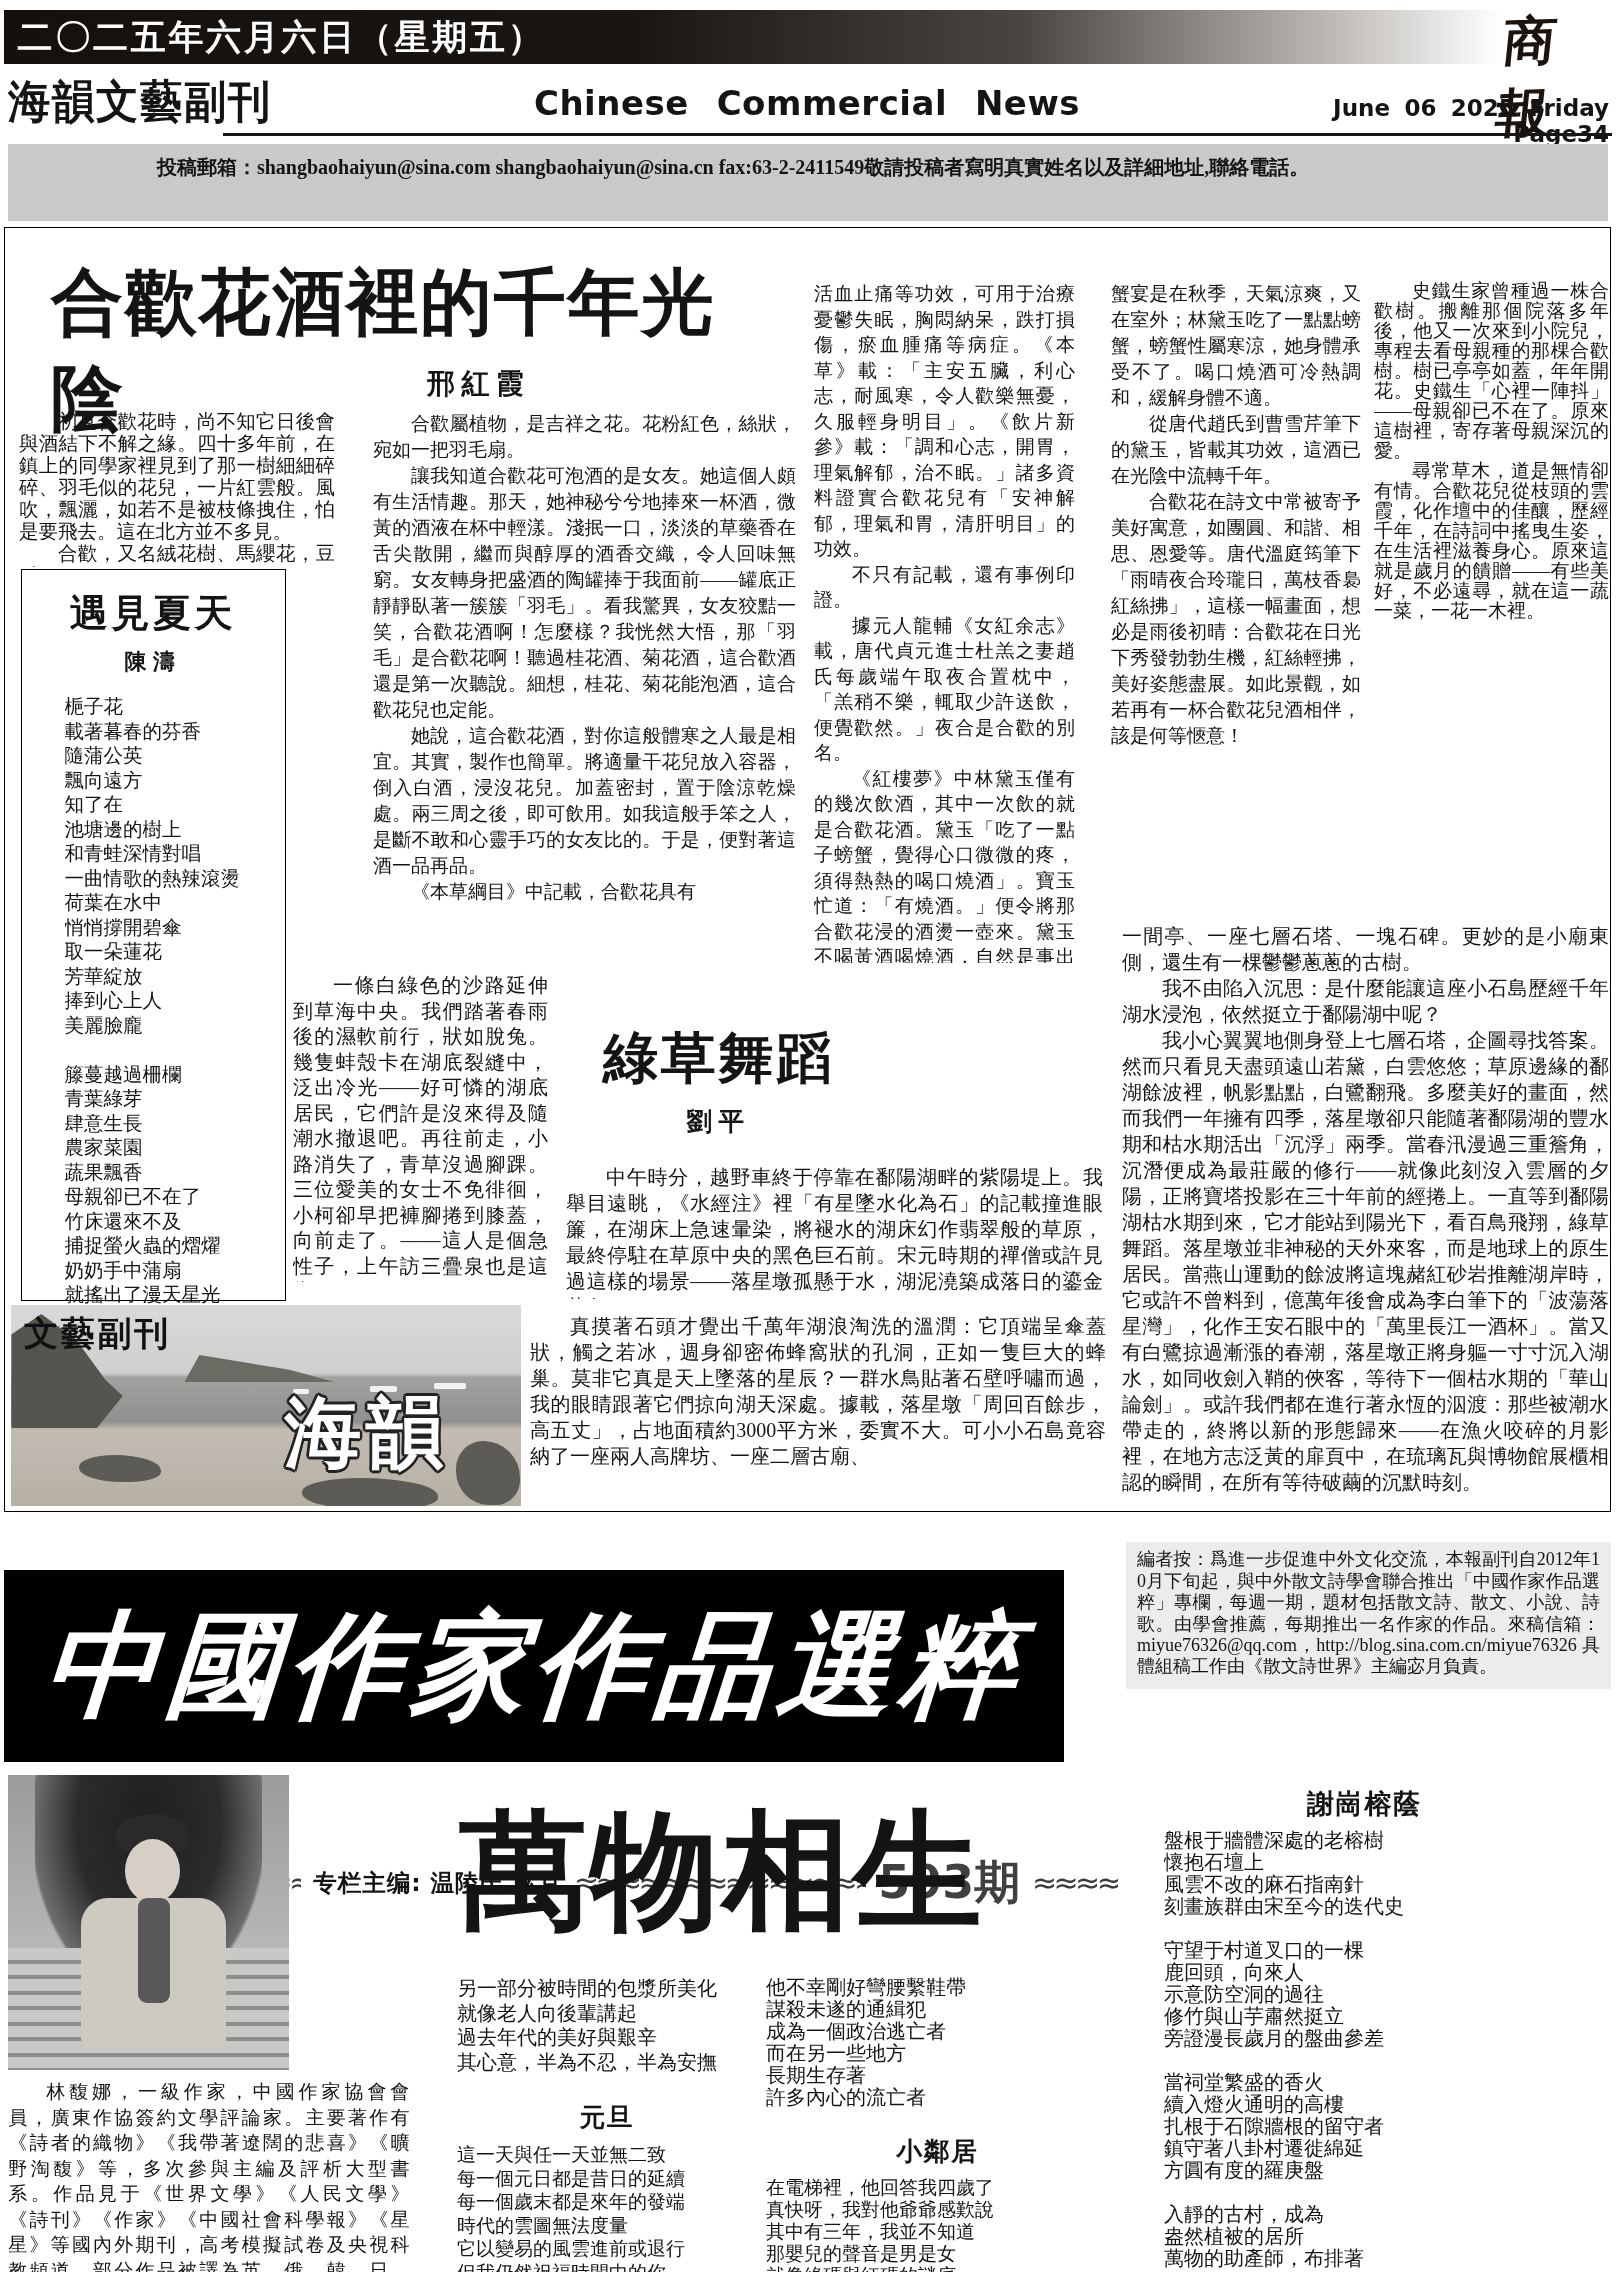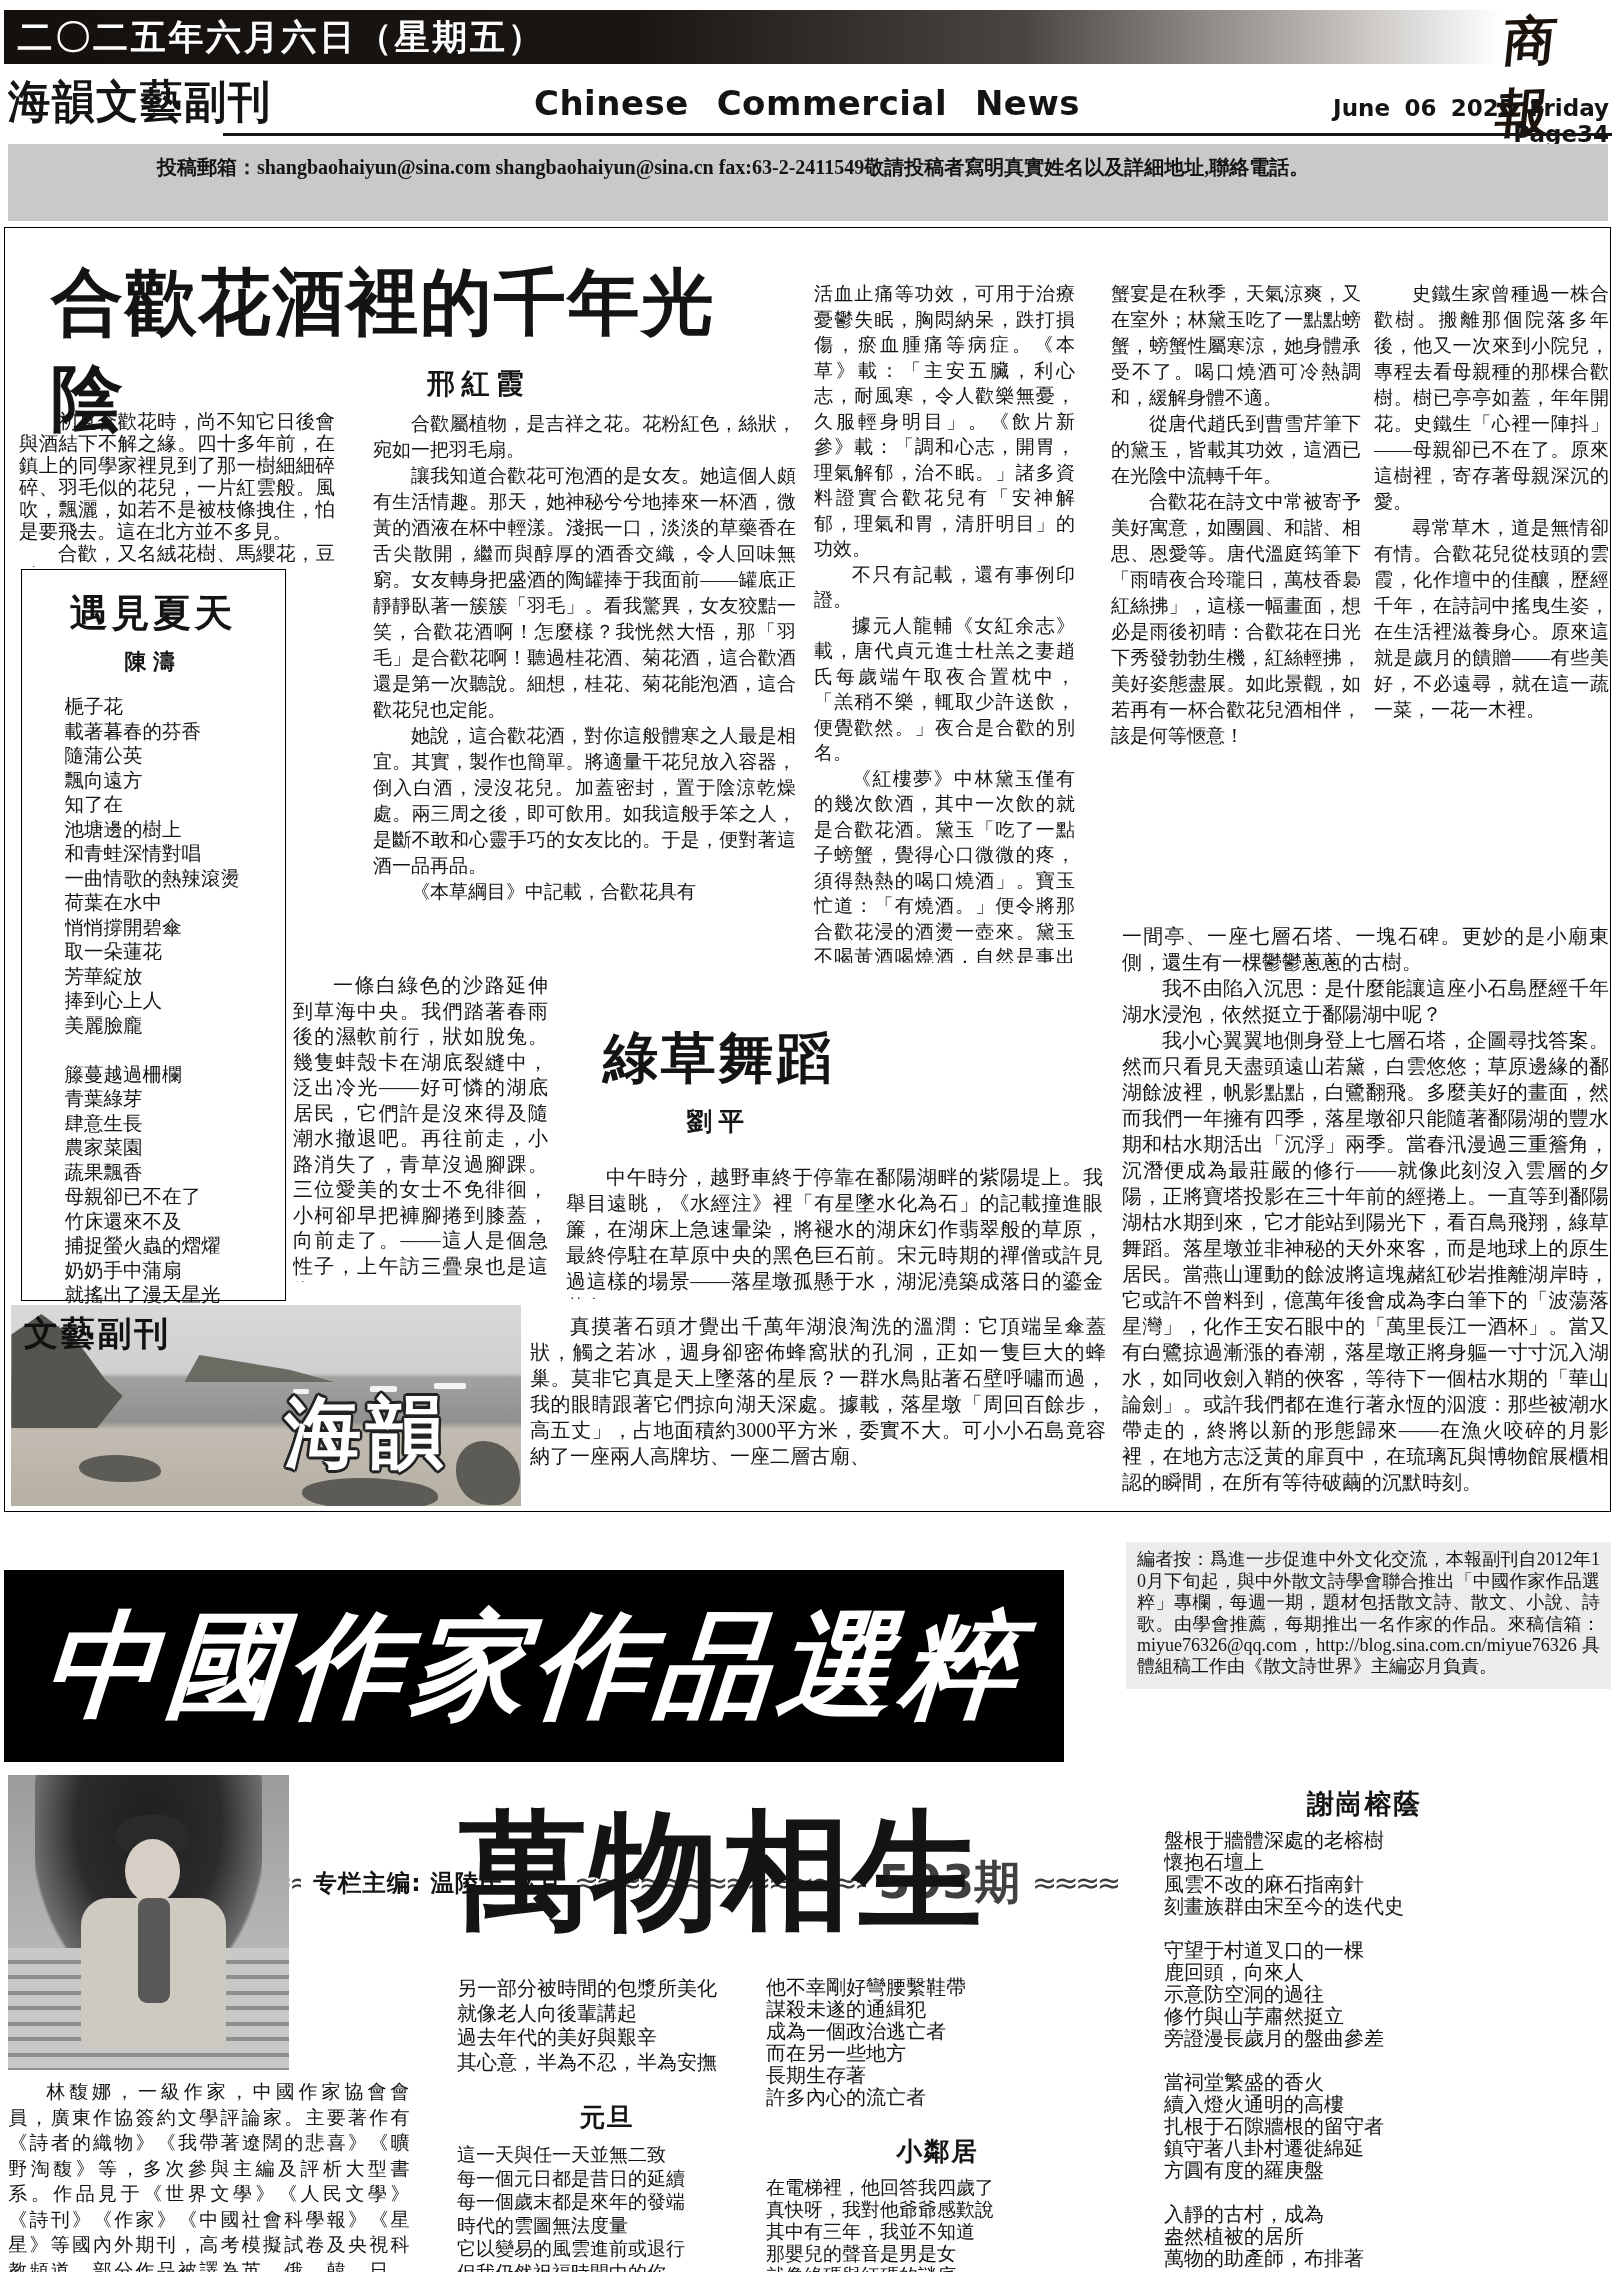--- a/index.html
+++ b/index.html
@@ -96,21 +96,21 @@
       <p class="para">據元人龍輔《女紅余志》載，唐代貞元進士杜羔之妻趙氏每歲端午取夜合置枕中，「羔稍不樂，輒取少許送飲，便覺歡然。」夜合是合歡的別名。</p>
       <p class="para">《紅樓夢》中林黛玉僅有的幾次飲酒，其中一次飲的就是合歡花酒。黛玉「吃了一點子螃蟹，覺得心口微微的疼，須得熱熱的喝口燒酒」。寶玉忙道：「有燒酒。」便令將那合歡花浸的酒燙一壺來。黛玉不喝黃酒喝燒酒，自然是事出有因。不過此時的螃</p>
     </div>
 
   <div class="abs jp noindent-first" style="left:1111px;top:281px;width:250px;height:636px;font-size:19px;line-height:26px;overflow:hidden;">
       <p class="para">蟹宴是在秋季，天氣涼爽，又在室外；林黛玉吃了一點點螃蟹，螃蟹性屬寒涼，她身體承受不了。喝口燒酒可冷熱調和，緩解身體不適。</p>
       <p class="para">從唐代趙氏到曹雪芹筆下的黛玉，皆載其功效，這酒已在光陰中流轉千年。</p>
       <p class="para">合歡花在詩文中常被寄予美好寓意，如團圓、和諧、相思、恩愛等。唐代溫庭筠筆下「雨晴夜合玲瓏日，萬枝香裊紅絲拂」，這樣一幅畫面，想必是雨後初晴：合歡花在日光下秀發勃勃生機，紅絲輕拂，美好姿態盡展。如此景觀，如若再有一杯合歡花兒酒相伴，該是何等愜意！</p>
     </div>
 
-  <div class="abs jp" style="left:1374px;top:281px;width:235px;height:636px;font-size:19px;line-height:26px;overflow:hidden;">
+  <div class="abs jp" style="left:1374px;top:281px;width:235px;height:636px;font-size:19px;line-height:20px;overflow:hidden;">
       <p class="para">史鐵生家曾種過一株合歡樹。搬離那個院落多年後，他又一次來到小院兒，專程去看母親種的那棵合歡樹。樹已亭亭如蓋，年年開花。史鐵生「心裡一陣抖」——母親卻已不在了。原來這樹裡，寄存著母親深沉的愛。</p>
       <p class="para">尋常草木，道是無情卻有情。合歡花兒從枝頭的雲霞，化作壇中的佳釀，歷經千年，在詩詞中搖曳生姿，在生活裡滋養身心。原來這就是歲月的饋贈——有些美好，不必遠尋，就在這一蔬一菜，一花一木裡。</p>
     </div>
 
   <div class="abs poembox" style="left:20.5px;top:569px;width:263px;height:730px;">
     <div class="hl ctr" style="margin-top:18px;font-size:38px;letter-spacing:3.6px;">遇見夏天</div>
     <div class="ctr author" style="margin-top:8.2px;font-size:22px;">陳濤</div>
     <div class="plines" style="margin:18px 0 0 43px;font-size:19.5px;line-height:24.5px;height:618px;overflow:hidden;">
         <div class="ln">梔子花</div>
         <div class="ln">載著暮春的芬香</div>

